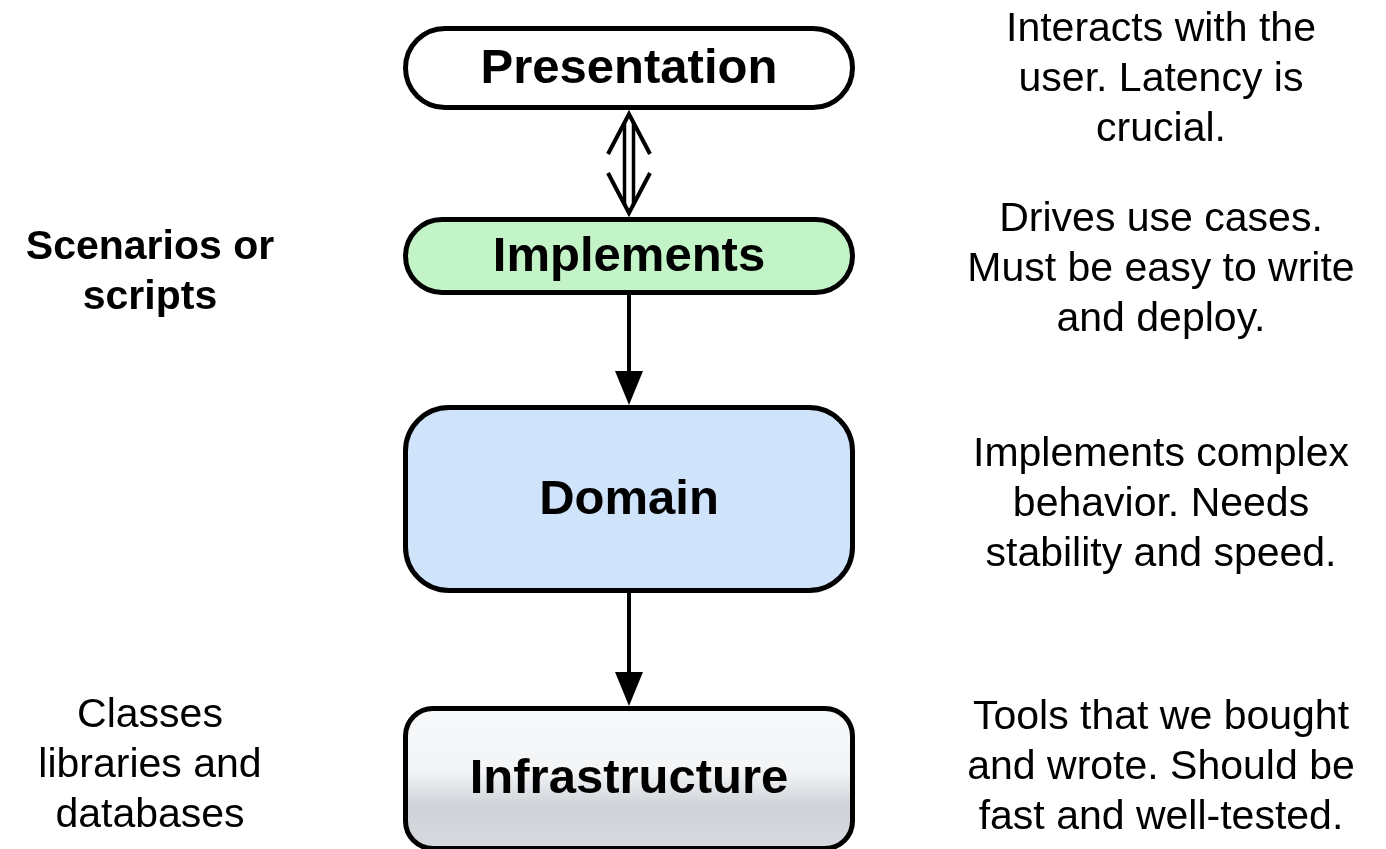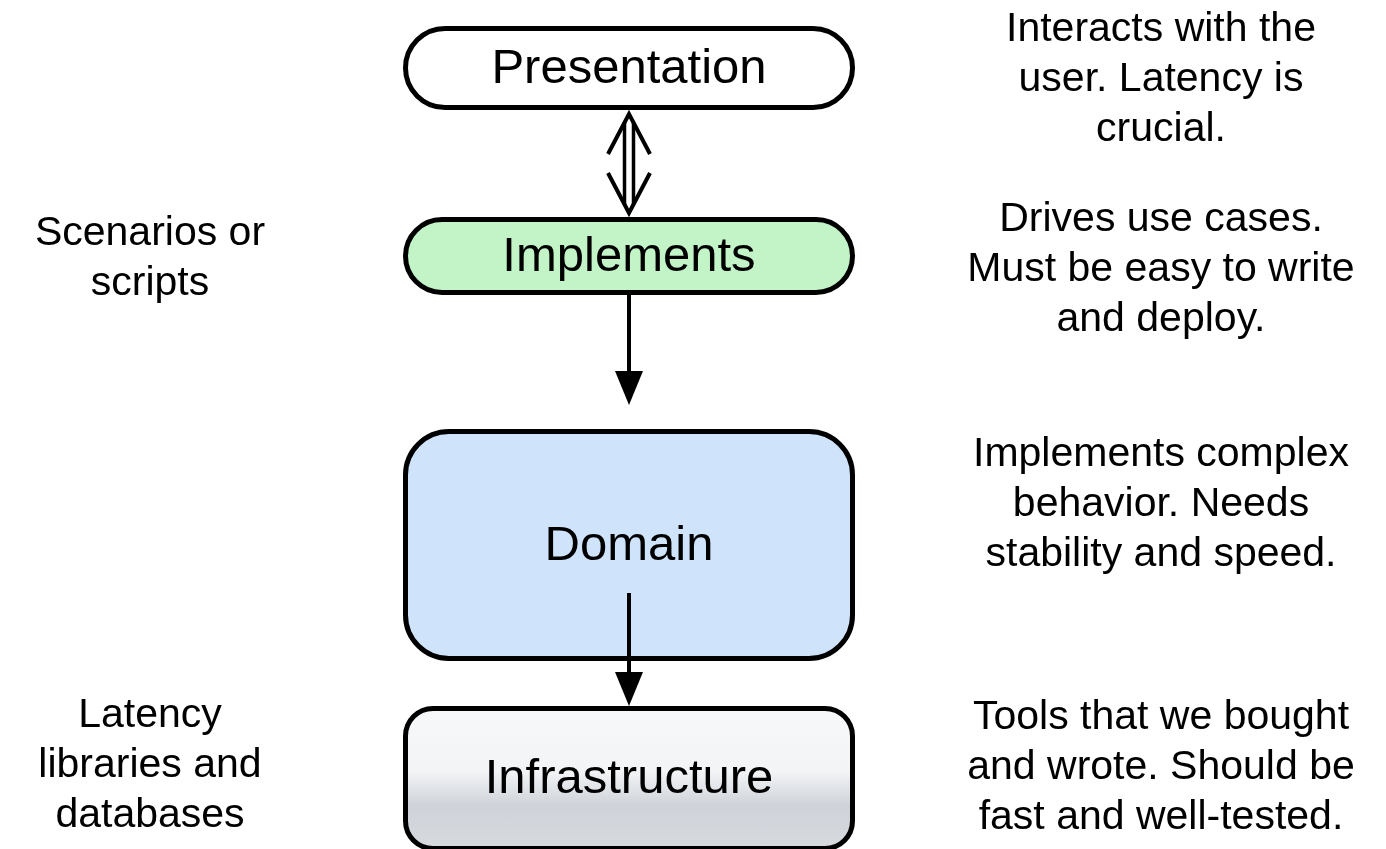--- a/index.html
+++ b/index.html
@@ -20,63 +20,64 @@
     position: absolute;
     white-space: pre-line;
     text-align: center;
     font-size: 41px;
     line-height: 50px;
     color: #000000;
   }
   .note-left  { left: 0;     width: 300px; }
   .note-right { left: 936px; width: 450px; }
   .nl1 { top: 13px;  }
-  .nl2 { top: 206px; }
+  .nl2 { top: 220px; font-weight: bold; }
   .nl3 { top: 444px; }
   .nl4 { top: 688px; }
   .nr1 { top: 2px;   }
   .nr2 { top: 192px; }
   .nr3 { top: 427px; }
   .nr4 { top: 690px; }
   .layer-box {
     position: absolute;
     left: 403px;
     width: 452px;
     box-sizing: border-box;
     border: 5px solid #000000;
     display: flex;
     align-items: center;
     justify-content: center;
+    font-weight: bold;
   }
   .box-label {
     font-size: 49px;
     line-height: 1;
     color: #000000;
     padding-bottom: 4px;
   }
   .box-presentation   { top: 26px;  height: 84px;  border-radius: 42px; }
   .box-application    { top: 217px; height: 78px;  border-radius: 39px; }
-  .box-domain         { top: 405px; height: 232px; border-radius: 46px; margin-top: 24px; }
+  .box-domain         { top: 405px; height: 188px; border-radius: 46px; }
   .box-infrastructure { top: 706px; height: 145px; border-radius: 30px; }
   .connector {
     position: absolute;
     display: block;
   }
   .conn-double { left: 603px; top: 110px; }
   .conn-a2d    { left: 611px; top: 295px; }
   .conn-d2i    { left: 611px; top: 593px; }
 </style>
 </head>
 <body>
 
 <div class="canvas">
 
   <div class="note note-left nl2">Scenarios or
 scripts</div>
-  <div class="note note-left nl4">Latency
+  <div class="note note-left nl4">Classes
 libraries and
 databases</div>
 
   <div class="layer-box box-presentation" style="background: rgb(255, 255, 255);">
     <span class="box-label">Presentation</span>
   </div>
   <div class="layer-box box-application" style="background: rgb(194, 244, 200);">
     <span class="box-label">Implements</span>
   </div>
   <div class="layer-box box-domain" style="background: rgb(207, 227, 251);">

